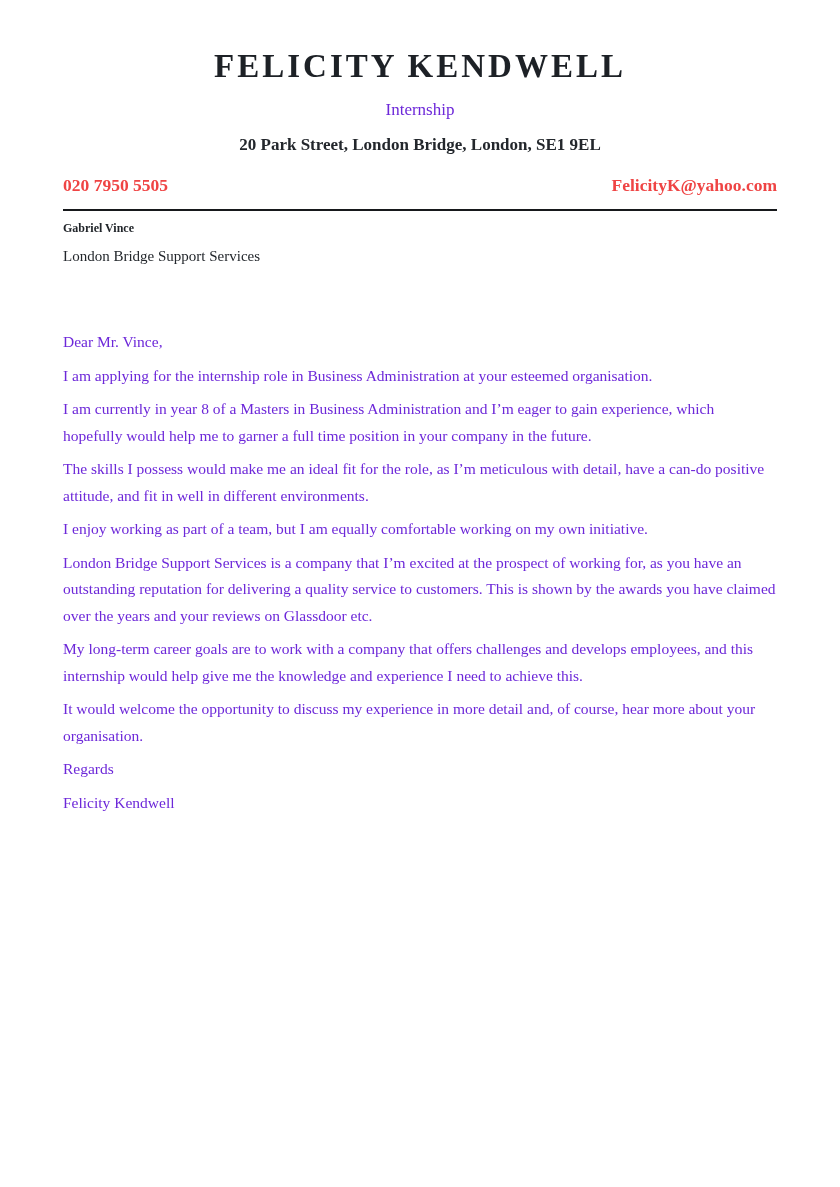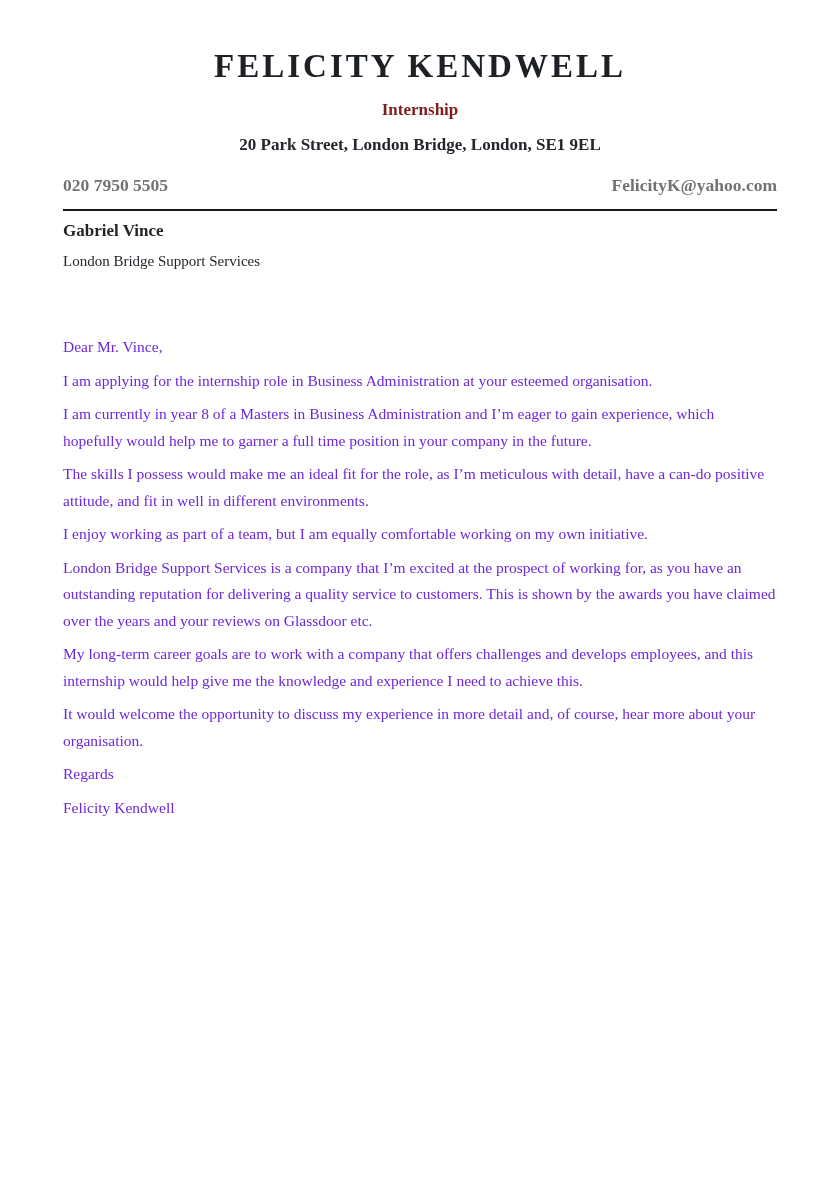--- a/index.html
+++ b/index.html
@@ -19,48 +19,48 @@
   .header .name {
     font-size: 33px;
     font-weight: 700;
     letter-spacing: 3px;
     color: #1d2126;
     line-height: 1.1;
     margin-top: 8px;
   }
   .header .role {
     font-size: 17px;
-    font-weight: 700;
+    font-weight: 400;
     margin-top: 16px;
-    color: #7f1d1d;
+    color: #6d28d9;
   }
   .header .address {
     font-size: 17px;
     font-weight: 700;
     margin-top: 15px;
     color: #23272c;
   }
   .contact-row {
     display: flex;
     justify-content: space-between;
     align-items: baseline;
     margin-top: 20px;
     font-size: 17.5px;
     font-weight: 700;
-    color: #737373;
+    color: #ef4444;
   }
   .divider {
     border: none;
     border-top: 2.5px solid #17191c;
     margin-top: 13px;
   }
   
   .recipient { margin-top: 10px; }
   .recipient .r-name {
-    font-size: 17px;
+    font-size: 12px;
     font-weight: 700;
     color: #21252a;
   }
   .recipient .r-company {
     font-size: 15px;
     font-weight: 400;
     margin-top: 12px;
     color: #23272c;
   }
   

